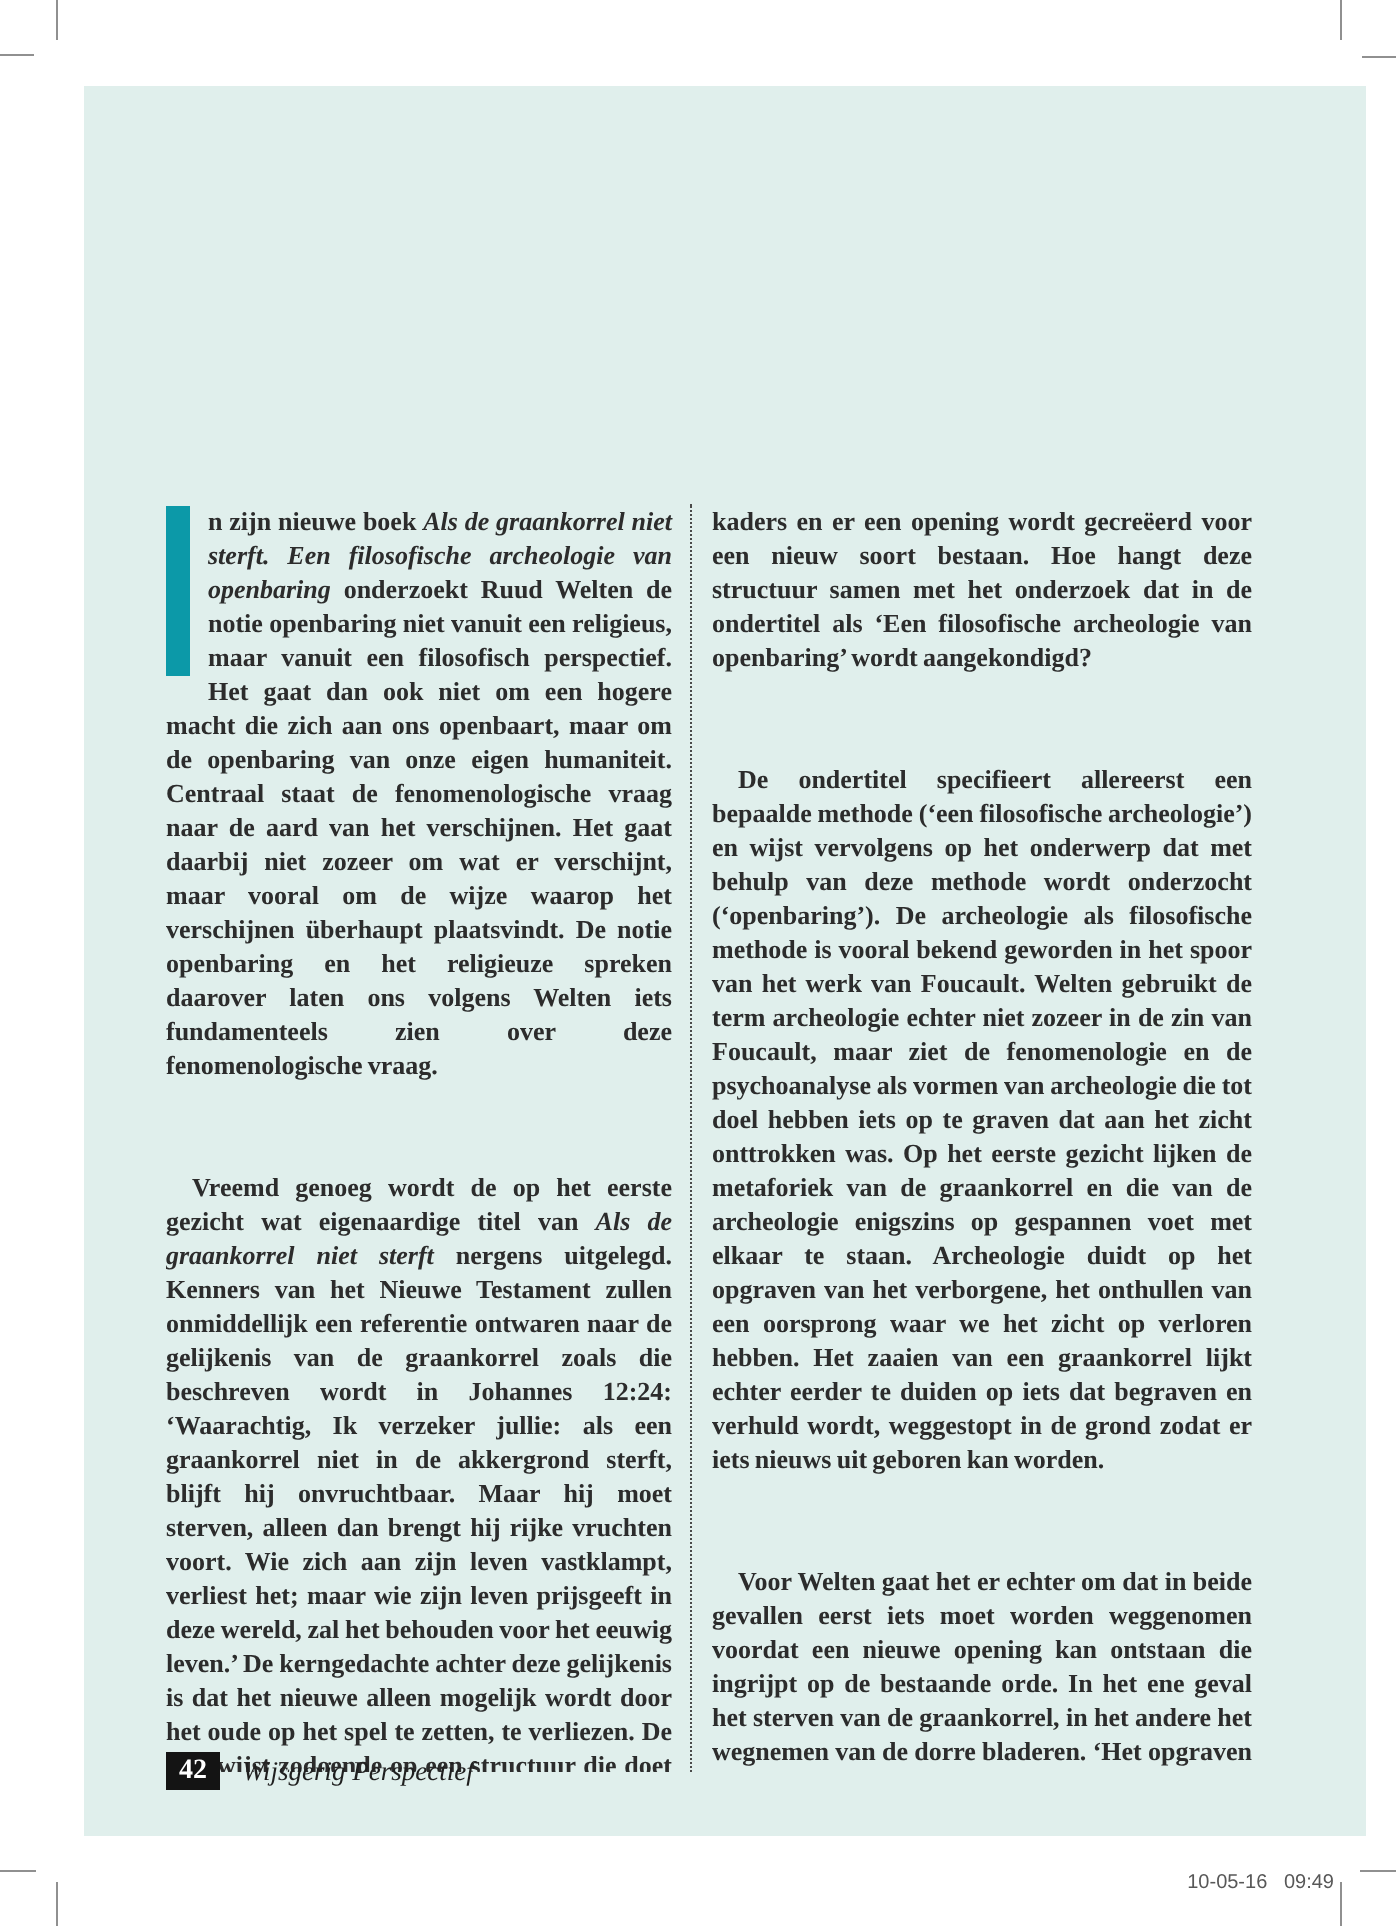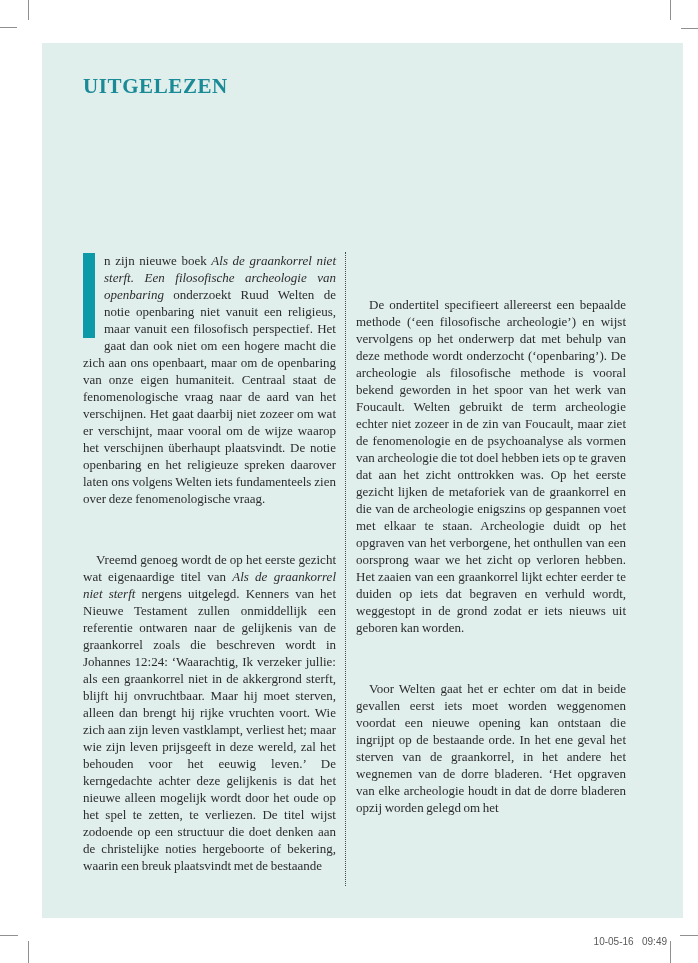--- a/index.html
+++ b/index.html
@@ -16,21 +16,21 @@
     font-size:21px; font-weight:bold; letter-spacing:0.6px;
     color:var(--kicker-teal, #1a8a96);
   }
   .title {
     position:absolute; left:41px; top:101px;
     font-size:47px; font-weight:bold; letter-spacing:-0.5px;
     color:#141414; white-space:nowrap;
   }
   .article {
     position:absolute; left:41px; top:209px; width:543px; height:634px;
-    overflow:hidden; display:flex;
+    overflow:hidden; display:flex;font-weight:bold;
   }
   .col {
     font-size:13px; line-height:17px; text-align:justify;
     color:#2c2c2c; word-spacing:-0.6px;
   }
   .col-left  { width:253px; padding-right:9px; }
   .col-right { width:270px; padding-left:10px; border-left:1px dotted #4a4a4a; }
   p.para { margin:0; }
   p.para.indent { text-indent:13px;margin-top:44px; }
   em { font-style:italic; }
@@ -69,29 +69,33 @@
 <div class="crop crop-tl-v"></div>
 <div class="crop crop-tl-h"></div>
 <div class="crop crop-tr-v"></div>
 <div class="crop crop-tr-h"></div>
 <div class="crop crop-bl-h"></div>
 <div class="crop crop-bl-v"></div>
 <div class="crop crop-br-h"></div>
 <div class="crop crop-br-v"></div>
 
 <div class="sheet">
-  <div class="kicker">UITGELEZEN</div>
 
   <div class="article">
     <div class="col col-left">
         <p class="para"><span class="dropcap-bar"></span><span>n zijn nieuwe boek </span><em>Als de graankorrel niet sterft. Een filosofische archeologie van openbaring</em><span> onderzoekt Ruud Welten de notie openbaring niet vanuit een religieus, maar vanuit een filosofisch perspectief. Het gaat dan ook niet om een hogere macht die zich aan ons openbaart, maar om de openbaring van onze eigen humaniteit. Centraal staat de fenomenologische vraag naar de aard van het verschijnen. Het gaat daarbij niet zozeer om wat er verschijnt, maar vooral om de wijze waarop het verschijnen überhaupt plaatsvindt. De notie openbaring en het religieuze spreken daarover laten ons volgens Welten iets fundamenteels zien over deze fenomenologische vraag.</span></p>
         <p class="para indent"><span>Vreemd genoeg wordt de op het eerste gezicht wat eigenaardige titel van </span><em>Als de graankorrel niet sterft</em><span> nergens uitgelegd. Kenners van het Nieuwe Testament zullen onmiddellijk een referentie ontwaren naar de gelijkenis van de graankorrel zoals die beschreven wordt in Johannes 12:24: ‘Waarachtig, Ik verzeker jullie: als een graankorrel niet in de akkergrond sterft, blijft hij onvruchtbaar. Maar hij moet sterven, alleen dan brengt hij rijke vruchten voort. Wie zich aan zijn leven vastklampt, verliest het; maar wie zijn leven prijsgeeft in deze wereld, zal het behouden voor het eeuwig leven.’ De kerngedachte achter deze gelijkenis is dat het nieuwe alleen mogelijk wordt door het oude op het spel te zetten, te verliezen. De titel wijst zodoende op een structuur die doet denken aan de christelijke noties hergeboorte of bekering, waarin een breuk plaatsvindt met de bestaande</span></p>
       </div>
     <div class="col col-right">
+        <p class="para"><span>kaders en er een opening wordt gecreëerd voor een nieuw soort bestaan. Hoe hangt deze structuur samen met het onderzoek dat in de ondertitel als ‘Een filosofische archeologie van openbaring’ wordt aangekondigd?</span></p>
         <p class="para indent"><span>De ondertitel specifieert allereerst een bepaalde methode (‘een filosofische archeologie’) en wijst vervolgens op het onderwerp dat met behulp van deze methode wordt onderzocht (‘openbaring’). De archeologie als filosofische methode is vooral bekend geworden in het spoor van het werk van Foucault. Welten gebruikt de term archeologie echter niet zozeer in de zin van Foucault, maar ziet de fenomenologie en de psychoanalyse als vormen van archeologie die tot doel hebben iets op te graven dat aan het zicht onttrokken was. Op het eerste gezicht lijken de metaforiek van de graankorrel en die van de archeologie enigszins op gespannen voet met elkaar te staan. Archeologie duidt op het opgraven van het verborgene, het onthullen van een oorsprong waar we het zicht op verloren hebben. Het zaaien van een graankorrel lijkt echter eerder te duiden op iets dat begraven en verhuld wordt, weggestopt in de grond zodat er iets nieuws uit geboren kan worden.</span></p>
         <p class="para indent"><span>Voor Welten gaat het er echter om dat in beide gevallen eerst iets moet worden weggenomen voordat een nieuwe opening kan ontstaan die ingrijpt op de bestaande orde. In het ene geval het sterven van de graankorrel, in het andere het wegnemen van de dorre bladeren. ‘Het opgraven van elke archeologie houdt in dat de dorre bladeren opzij worden gelegd om het</span></p>
       </div>
   </div>
 
+  <div class="footer">
+    <div class="pagenum">42</div>
+    <div class="journal">Wijsgerig Perspectief</div>
+  </div>
 </div>
 
 <div class="slug slug-left">2016_WP04_v02.indd   42</div>
 <div class="slug slug-right">10-05-16   09:49</div>
 
 </body></html>

